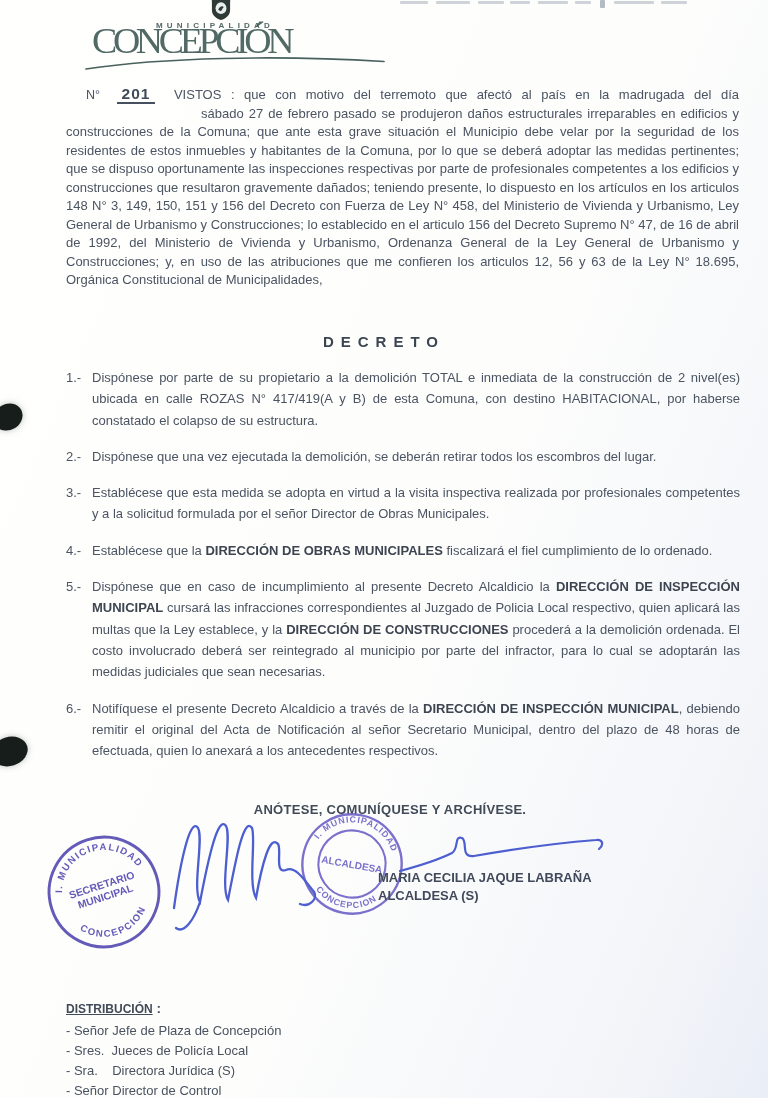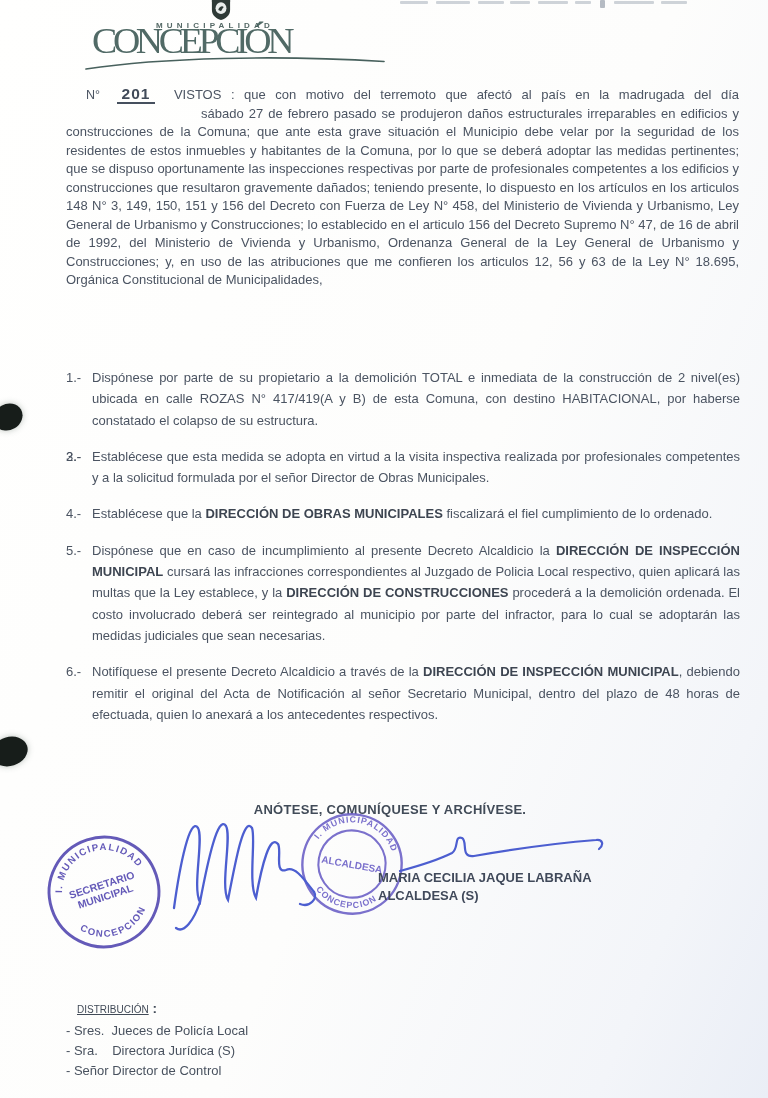--- a/index.html
+++ b/index.html
@@ -46,21 +46,21 @@
   .stamp-left{left:40px;top:828px;transform:rotate(-18deg);opacity:.92;}
   .stamp-center{left:296px;top:808px;transform:rotate(10deg);opacity:.88;}
   .sig{position:absolute;}
   .sig-left{left:168px;top:800px;}
   .sig-right{left:396px;top:830px;}
   .name-block{position:absolute;font-weight:bold;font-size:13px;line-height:17.8px;color:#40495a;}
   .alcaldesa-block{left:378px;top:869px;width:245px;}
   .secretario-block{left:86px;top:947px;width:235px;}
   
   .dist{position:absolute;left:66px;top:1001px;font-size:13px;color:#49525f;}
-  .dist-title{font-weight:normal;font-size:10px;text-decoration:underline;color:#414a57;margin-left:11px;}
+  .dist-title{font-weight:bold;font-size:12px;text-decoration:underline;color:#414a57;}
   .dist-colon{font-weight:bold;font-size:13.5px;color:#414a57;}
   .dist-items{margin-top:5px;line-height:20.1px;}
   .dist-item{white-space:pre-wrap;}
 </style>
 </head>
 <body>
 
 <div class="page">
 
   <div class="dash" style="left:400px;width:28px;"></div>
@@ -93,24 +93,25 @@
   <div class="vistos">
     <div class="vl1">
       <span class="no-label">N°</span>
       <span class="no-value">201</span>
       <span class="vistos-label">VISTOS :</span>
       <span>que con motivo del terremoto que afectó al país en la madrugada del día</span>
     </div>
     <div class="vcont"><span class="l2-spacer"></span><span>sábado 27 de febrero pasado se produjeron daños estructurales irreparables en edificios y construcciones de la Comuna; que ante esta grave situación el Municipio debe velar por la seguridad de los residentes de estos inmuebles y habitantes de la Comuna, por lo que se deberá adoptar las medidas pertinentes; que se dispuso oportunamente las inspecciones respectivas por parte de profesionales competentes a los edificios y construcciones que resultaron gravemente dañados; teniendo presente, lo dispuesto en los artículos en los articulos 148 N° 3, 149, 150, 151 y 156 del Decreto con Fuerza de Ley N° 458, del Ministerio de Vivienda y Urbanismo, Ley General de Urbanismo y Construcciones; lo establecido en el articulo 156 del Decreto Supremo N° 47, de 16 de abril de 1992, del Ministerio de Vivienda y Urbanismo, Ordenanza General de la Ley General de Urbanismo y Construcciones; y, en uso de las atribuciones que me confieren los articulos 12, 56 y 63 de la Ley N° 18.695, Orgánica Constitucional de Municipalidades,</span></div>
   </div>
 
+  <div class="decreto">DECRETO</div>
 
   <div class="items">
     <div class="item"><span class="num">1.-</span><span>Dispónese por parte de su propietario a la demolición TOTAL e inmediata de la construcción de 2 nivel(es) ubicada en calle ROZAS N° 417/419(A y B) de esta Comuna, con destino HABITACIONAL, por haberse constatado el colapso de su estructura.</span><b></b><span></span><b></b><span></span></div>
-    <div class="item"><span class="num">2.-</span><b></b><span></span><b></b><span></span></div>
+    <div class="item"><span class="num">2.-</span><span>Dispónese que una vez ejecutada la demolición, se deberán retirar todos los escombros del lugar.</span><b></b><span></span><b></b><span></span></div>
     <div class="item"><span class="num">3.-</span><span>Establécese que esta medida se adopta en virtud a la visita inspectiva realizada por profesionales competentes y a la solicitud formulada por el señor Director de Obras Municipales.</span><b></b><span></span><b></b><span></span></div>
     <div class="item"><span class="num">4.-</span><span>Establécese que la </span><b>DIRECCIÓN DE OBRAS MUNICIPALES</b><span> fiscalizará el fiel cumplimiento de lo ordenado.</span><b></b><span></span></div>
     <div class="item"><span class="num">5.-</span><span>Dispónese que en caso de incumplimiento al presente Decreto Alcaldicio la </span><b>DIRECCIÓN DE INSPECCIÓN MUNICIPAL</b><span> cursará las infracciones correspondientes al Juzgado de Policia Local respectivo, quien aplicará las multas que la Ley establece, y la </span><b>DIRECCIÓN DE CONSTRUCCIONES</b><span> procederá a la demolición ordenada. El costo involucrado deberá ser reintegrado al municipio por parte del infractor, para lo cual se adoptarán las medidas judiciales que sean necesarias.</span></div>
     <div class="item"><span class="num">6.-</span><span>Notifíquese el presente Decreto Alcaldicio a través de la </span><b>DIRECCIÓN DE INSPECCIÓN MUNICIPAL</b><span>, debiendo remitir el original del Acta de Notificación al señor Secretario Municipal, dentro del plazo de 48 horas de efectuada, quien lo anexará a los antecedentes respectivos.</span><b></b><span></span></div>
   </div>
 
   <div class="closing">ANÓTESE, COMUNÍQUESE Y ARCHÍVESE.</div>
 
   <svg class="stamp stamp-left" width="128" height="128" viewBox="0 0 140 140">
     <defs>
@@ -157,19 +158,20 @@
   </svg>
 
   <div class="name-block alcaldesa-block">
     <div>MARIA CECILIA JAQUE LABRAÑA</div>
     <div>ALCALDESA (S)</div>
   </div>
 
   <div class="dist">
     <div><span class="dist-title">DISTRIBUCIÓN</span><span class="dist-colon"> :</span></div>
     <div class="dist-items">
+      <div class="dist-item">- Señor Jefe de Plaza de Concepción</div>
       <div class="dist-item">- Sres.  Jueces de Policía Local</div>
       <div class="dist-item">- Sra.    Directora Jurídica (S)</div>
       <div class="dist-item">- Señor Director de Control</div>
     </div>
   </div>
 
 </div>
 
 </body></html>

